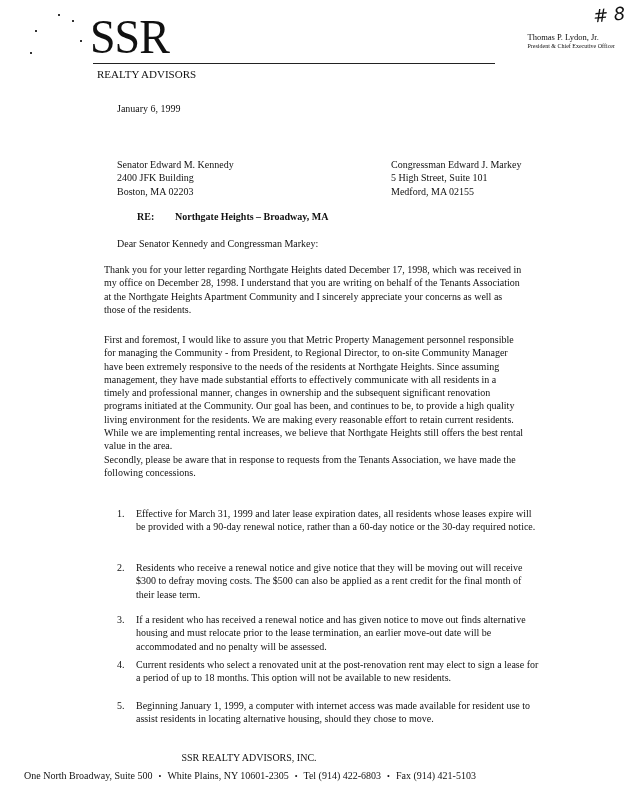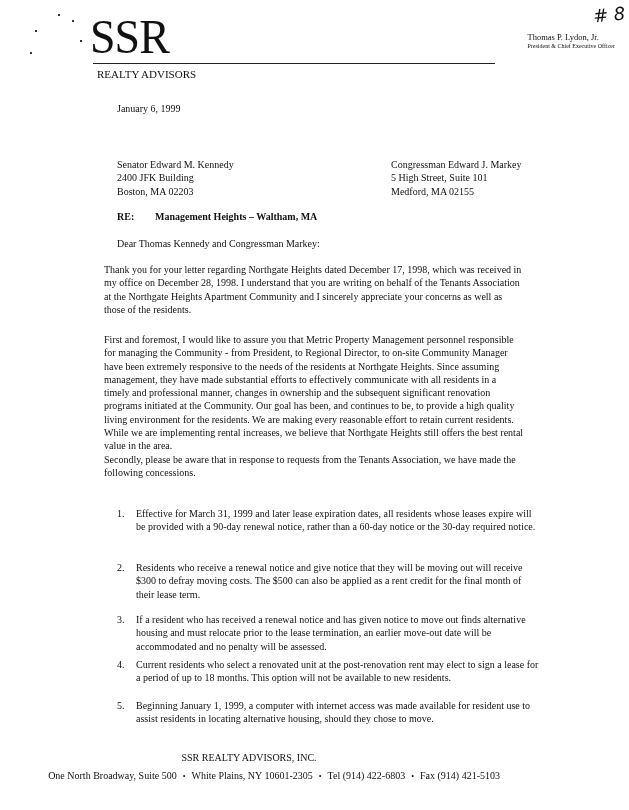--- a/index.html
+++ b/index.html
@@ -14,33 +14,33 @@
   .exec .name { font-size: 8.5px; }
   .exec .title { font-size: 6px; }
   .handmark { right: 4px; top: 4px; font-size: 18px; font-style: italic;
               font-family: "DejaVu Sans", sans-serif; transform: rotate(-5deg); }
   .text { font-size: 10px; line-height: 13.3px; }
   .date { left: 117px; top: 102px; }
   .addr { top: 158px; }
   .addr-left { left: 117px; }
   .addr-right { left: 383px; margin-left: 8px; }
   .re { left: 117px; top: 210px; font-weight: bold; }
-  .re .re-label { display: inline-block; width: 38px; }
+  .re .re-label { display: inline-block; width: 38px; margin-left: 20px; }
   .salutation { left: 117px; top: 237px; }
   .para { left: 104px; width: 420px; text-align: left; }
   .p1 { top: 263px; }
   .p2 { top: 333px; }
   .p3 { top: 453px; }
   .list { left: 117px; width: 420px; margin: 0; padding: 0; list-style: none; }
   .list li { position: absolute; left: 0; width: 420px; }
   .list .num { position: absolute; left: 0; top: 0; width: 16px; }
   .list .body { position: absolute; left: 19px; top: 0; width: 405px; }
   .footer-co { left: 0; width: 498px; top: 752px; text-align: center; font-size: 10px;
                text-transform: uppercase; letter-spacing: 0px; font-family: "Liberation Serif", serif; }
-  .footer-addr { left: 0; width: 500px; top: 770px; text-align: right; font-size: 10px; white-space: nowrap; }
+  .footer-addr { left: 0; width: 500px; top: 770px; text-align: center; font-size: 10px; white-space: nowrap; }
   .bullet { display: inline-block; margin: 0 6px; font-size: 8px; vertical-align: middle; }
   .speck { position: absolute; background: #333; width: 2px; height: 2px; }
 </style>
 </head>
 <body>
 
 <div class="abs handmark"># 8</div>
 <div class="abs logo">SSR</div>
 <div class="abs rule"></div>
 <div class="abs realty">Realty Advisors</div>
@@ -62,24 +62,24 @@
   <div>2400 JFK Building</div>
   <div>Boston, MA 02203</div>
 </div>
 <div class="abs text addr addr-right">
   <div>Congressman Edward J. Markey</div>
   <div>5 High Street, Suite 101</div>
   <div>Medford, MA 02155</div>
 </div>
 
 <div class="abs text re">
-  <span class="re-label">RE:</span><span>Management Heights – Waltham, MA</span>
+  <span class="re-label">RE:</span><span>Northgate Heights – Broadway, MA</span>
 </div>
 
-<div class="abs text salutation">Dear Thomas Kennedy and Congressman Markey:</div>
+<div class="abs text salutation">Dear Senator Kennedy and Congressman Markey:</div>
 
 <div class="abs text para p1">Thank you for your letter regarding Northgate Heights dated December 17, 1998, which was received in my office on December 28, 1998.  I understand that you are writing on behalf of the Tenants Association at the Northgate Heights Apartment Community and I sincerely appreciate your concerns as well as those of the residents.</div>
 <div class="abs text para p2">First and foremost, I would like to assure you that Metric Property Management personnel responsible for managing the Community - from President, to Regional Director, to on-site Community Manager have been extremely responsive to the needs of the residents at Northgate Heights.  Since assuming management, they have made substantial efforts to effectively communicate with all residents in a timely and professional manner, changes in ownership and the subsequent significant renovation programs initiated at the Community.  Our goal has been, and continues to be, to provide a high quality living environment for the residents.  We are making every reasonable effort to retain current residents.  While we are implementing rental increases, we believe that Northgate Heights still offers the best rental value in the area.</div>
 <div class="abs text para p3">Secondly, please be aware that in response to requests from the Tenants Association, we have made the following concessions.</div>
 
 <ol class="abs text list" style="top:0;">
   <li style="top:507px">
     <span class="num">1.</span>
     <span class="body">Effective for March 31, 1999 and later lease expiration dates, all residents whose leases expire will be provided with a 90-day renewal notice, rather than a 60-day notice or the 30-day required notice.</span>
   </li>

